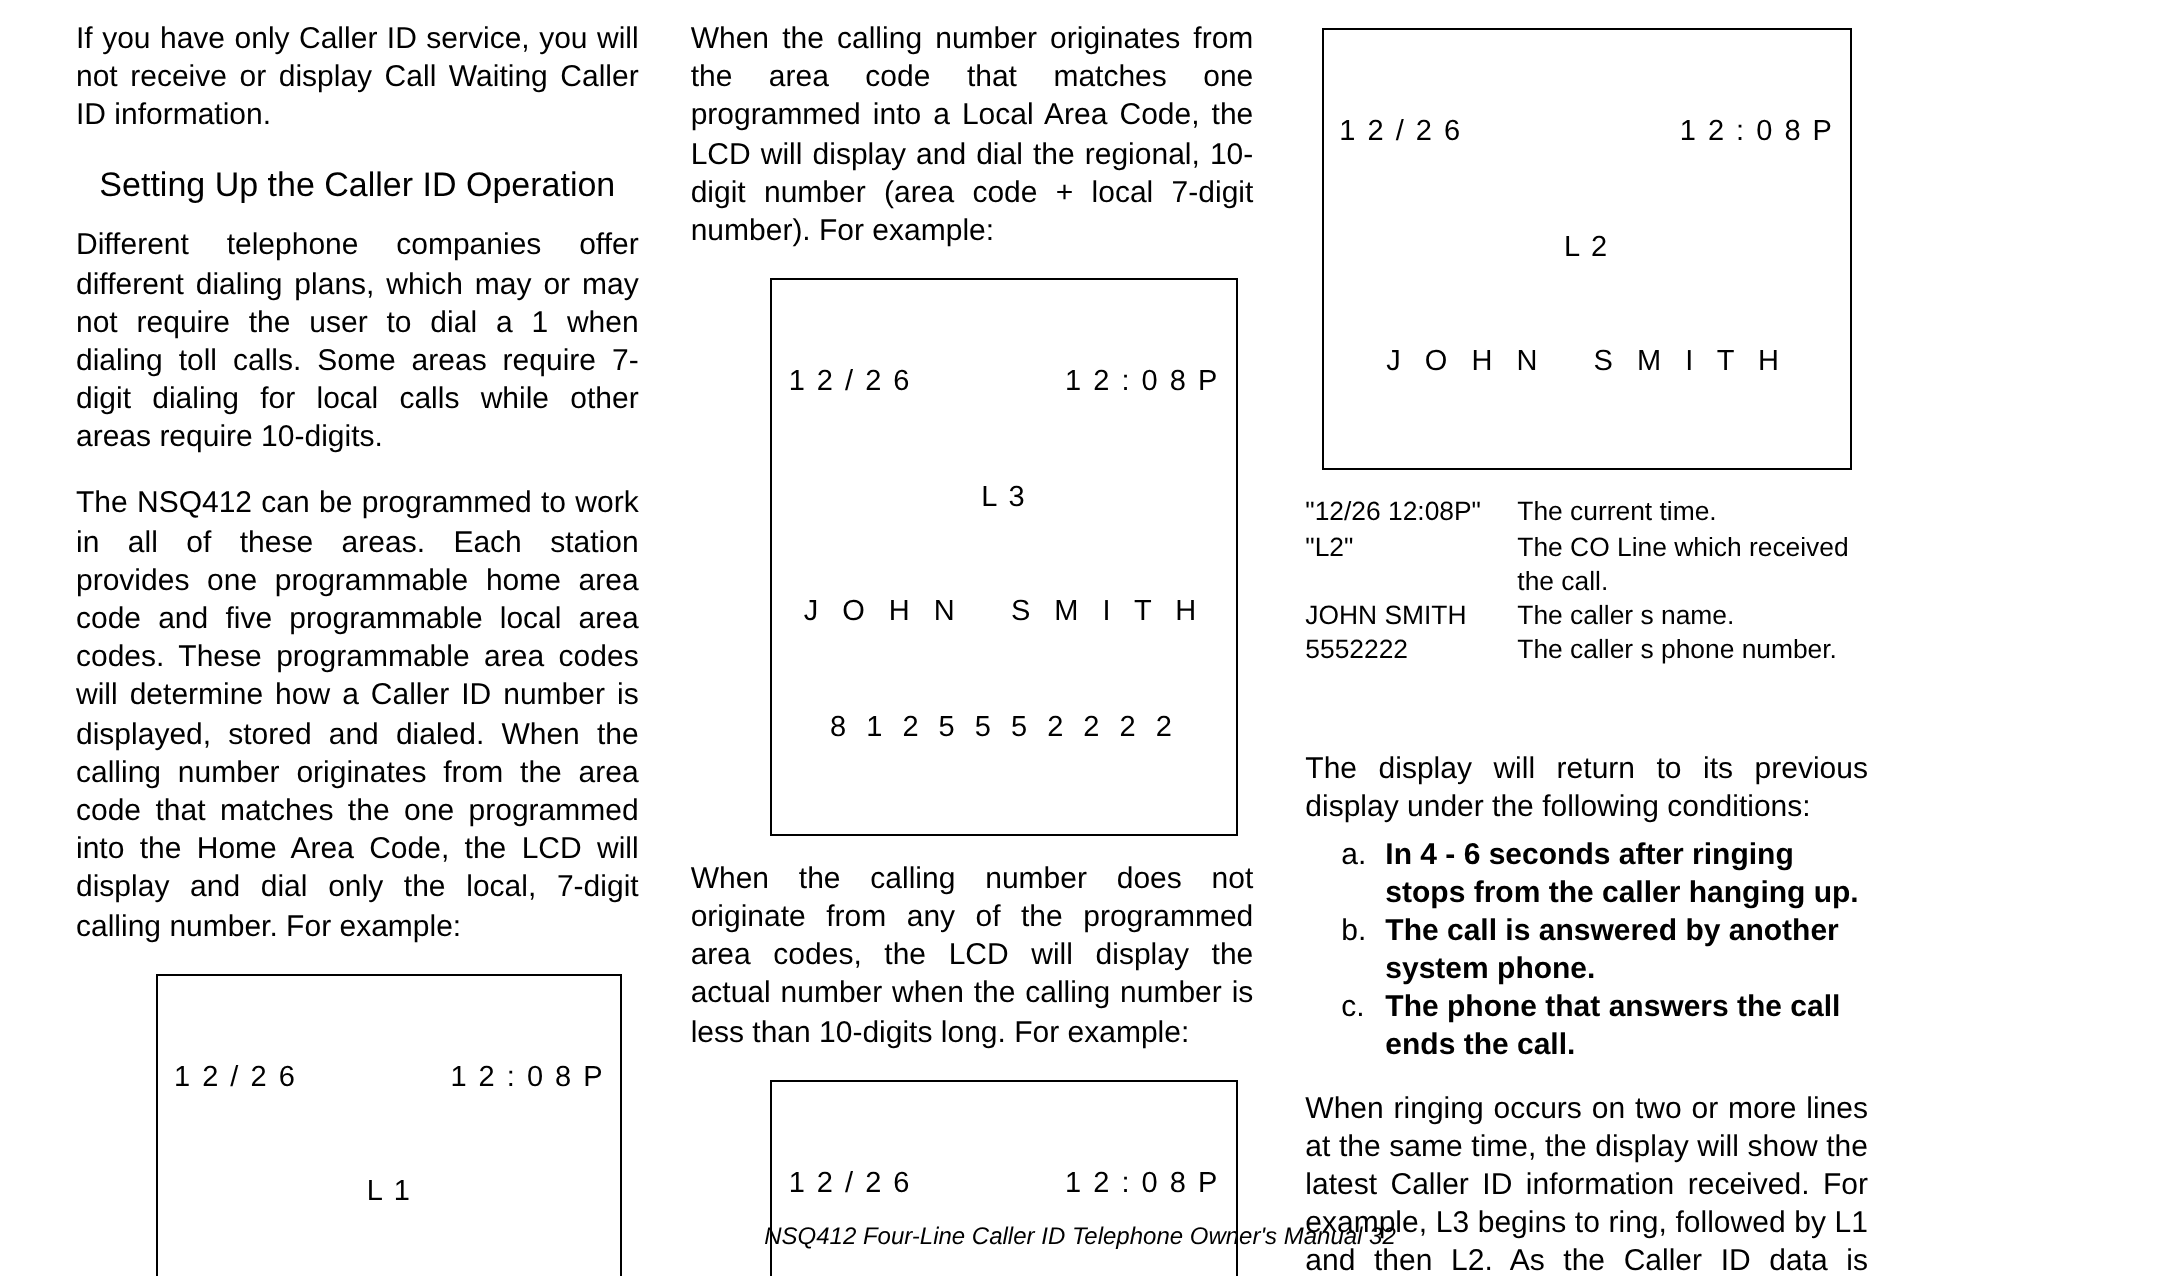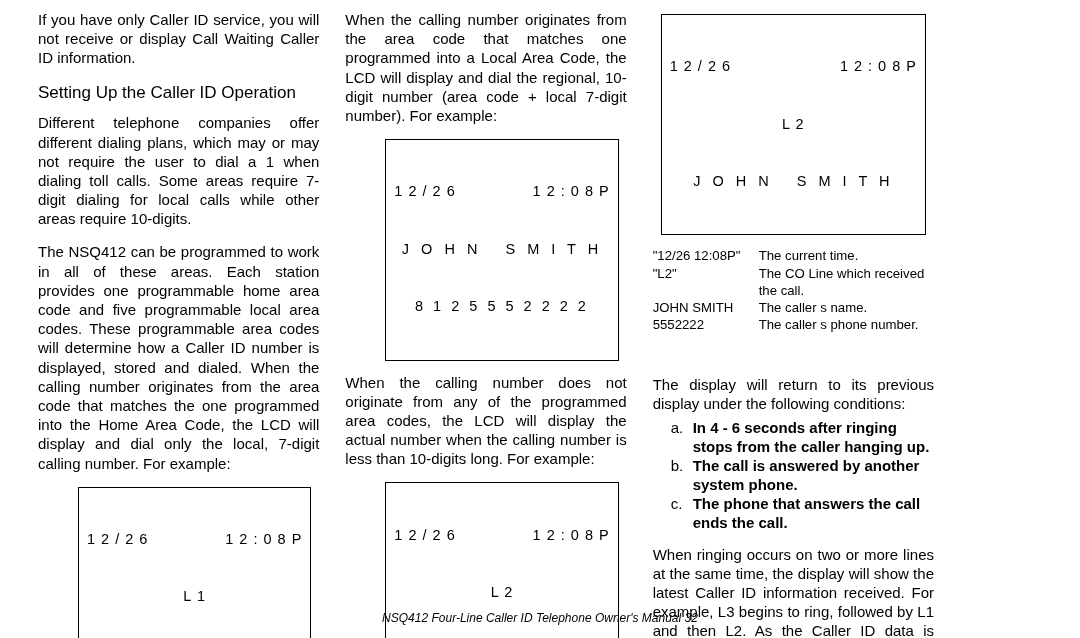--- a/index.html
+++ b/index.html
@@ -28,20 +28,21 @@
     min-width: 0;
   }
   .para {
     margin: 0 0 14px 0;
     text-align: justify;
   }
   .heading {
     font-size: 17px;
     font-weight: 400;
     margin: 6px 0 10px 0;
+    text-align: center;
   }
   .lcd {
     border: 1.5px solid #000;
     margin: 4px 8px 12px 40px;
     padding: 4px 8px 5px 8px;
     line-height: 1.32;
     font-size: 14.5px;
     letter-spacing: 1px;
     white-space: pre;
     text-align: center;
@@ -113,20 +114,21 @@
     </div>
 
     <div class="col">
       <p class="para">When the calling number originates from the area code that matches one programmed into a Local Area Code, the LCD will display and dial the regional, 10-digit number (area code + local 7-digit number). For example:</p>
 
       <div class="lcd">
         <div class="row1">
           <span>1 2 / 2 6</span>
           <span>1 2 : 0 8 P</span>
         </div>
+        <div>L 3</div>
         <div class="spaced">J O H N   S M I T H</div>
         <div class="spaced2">8 1 2 5 5 5 2 2 2 2</div>
       </div>
 
       <p class="para">When the calling number does not originate from any of the programmed area codes, the LCD will display the actual number when the calling number is less than 10-digits long. For example:</p>
 
       <div class="lcd">
         <div class="row1">
           <span>1 2 / 2 6</span>
           <span>1 2 : 0 8 P</span>

